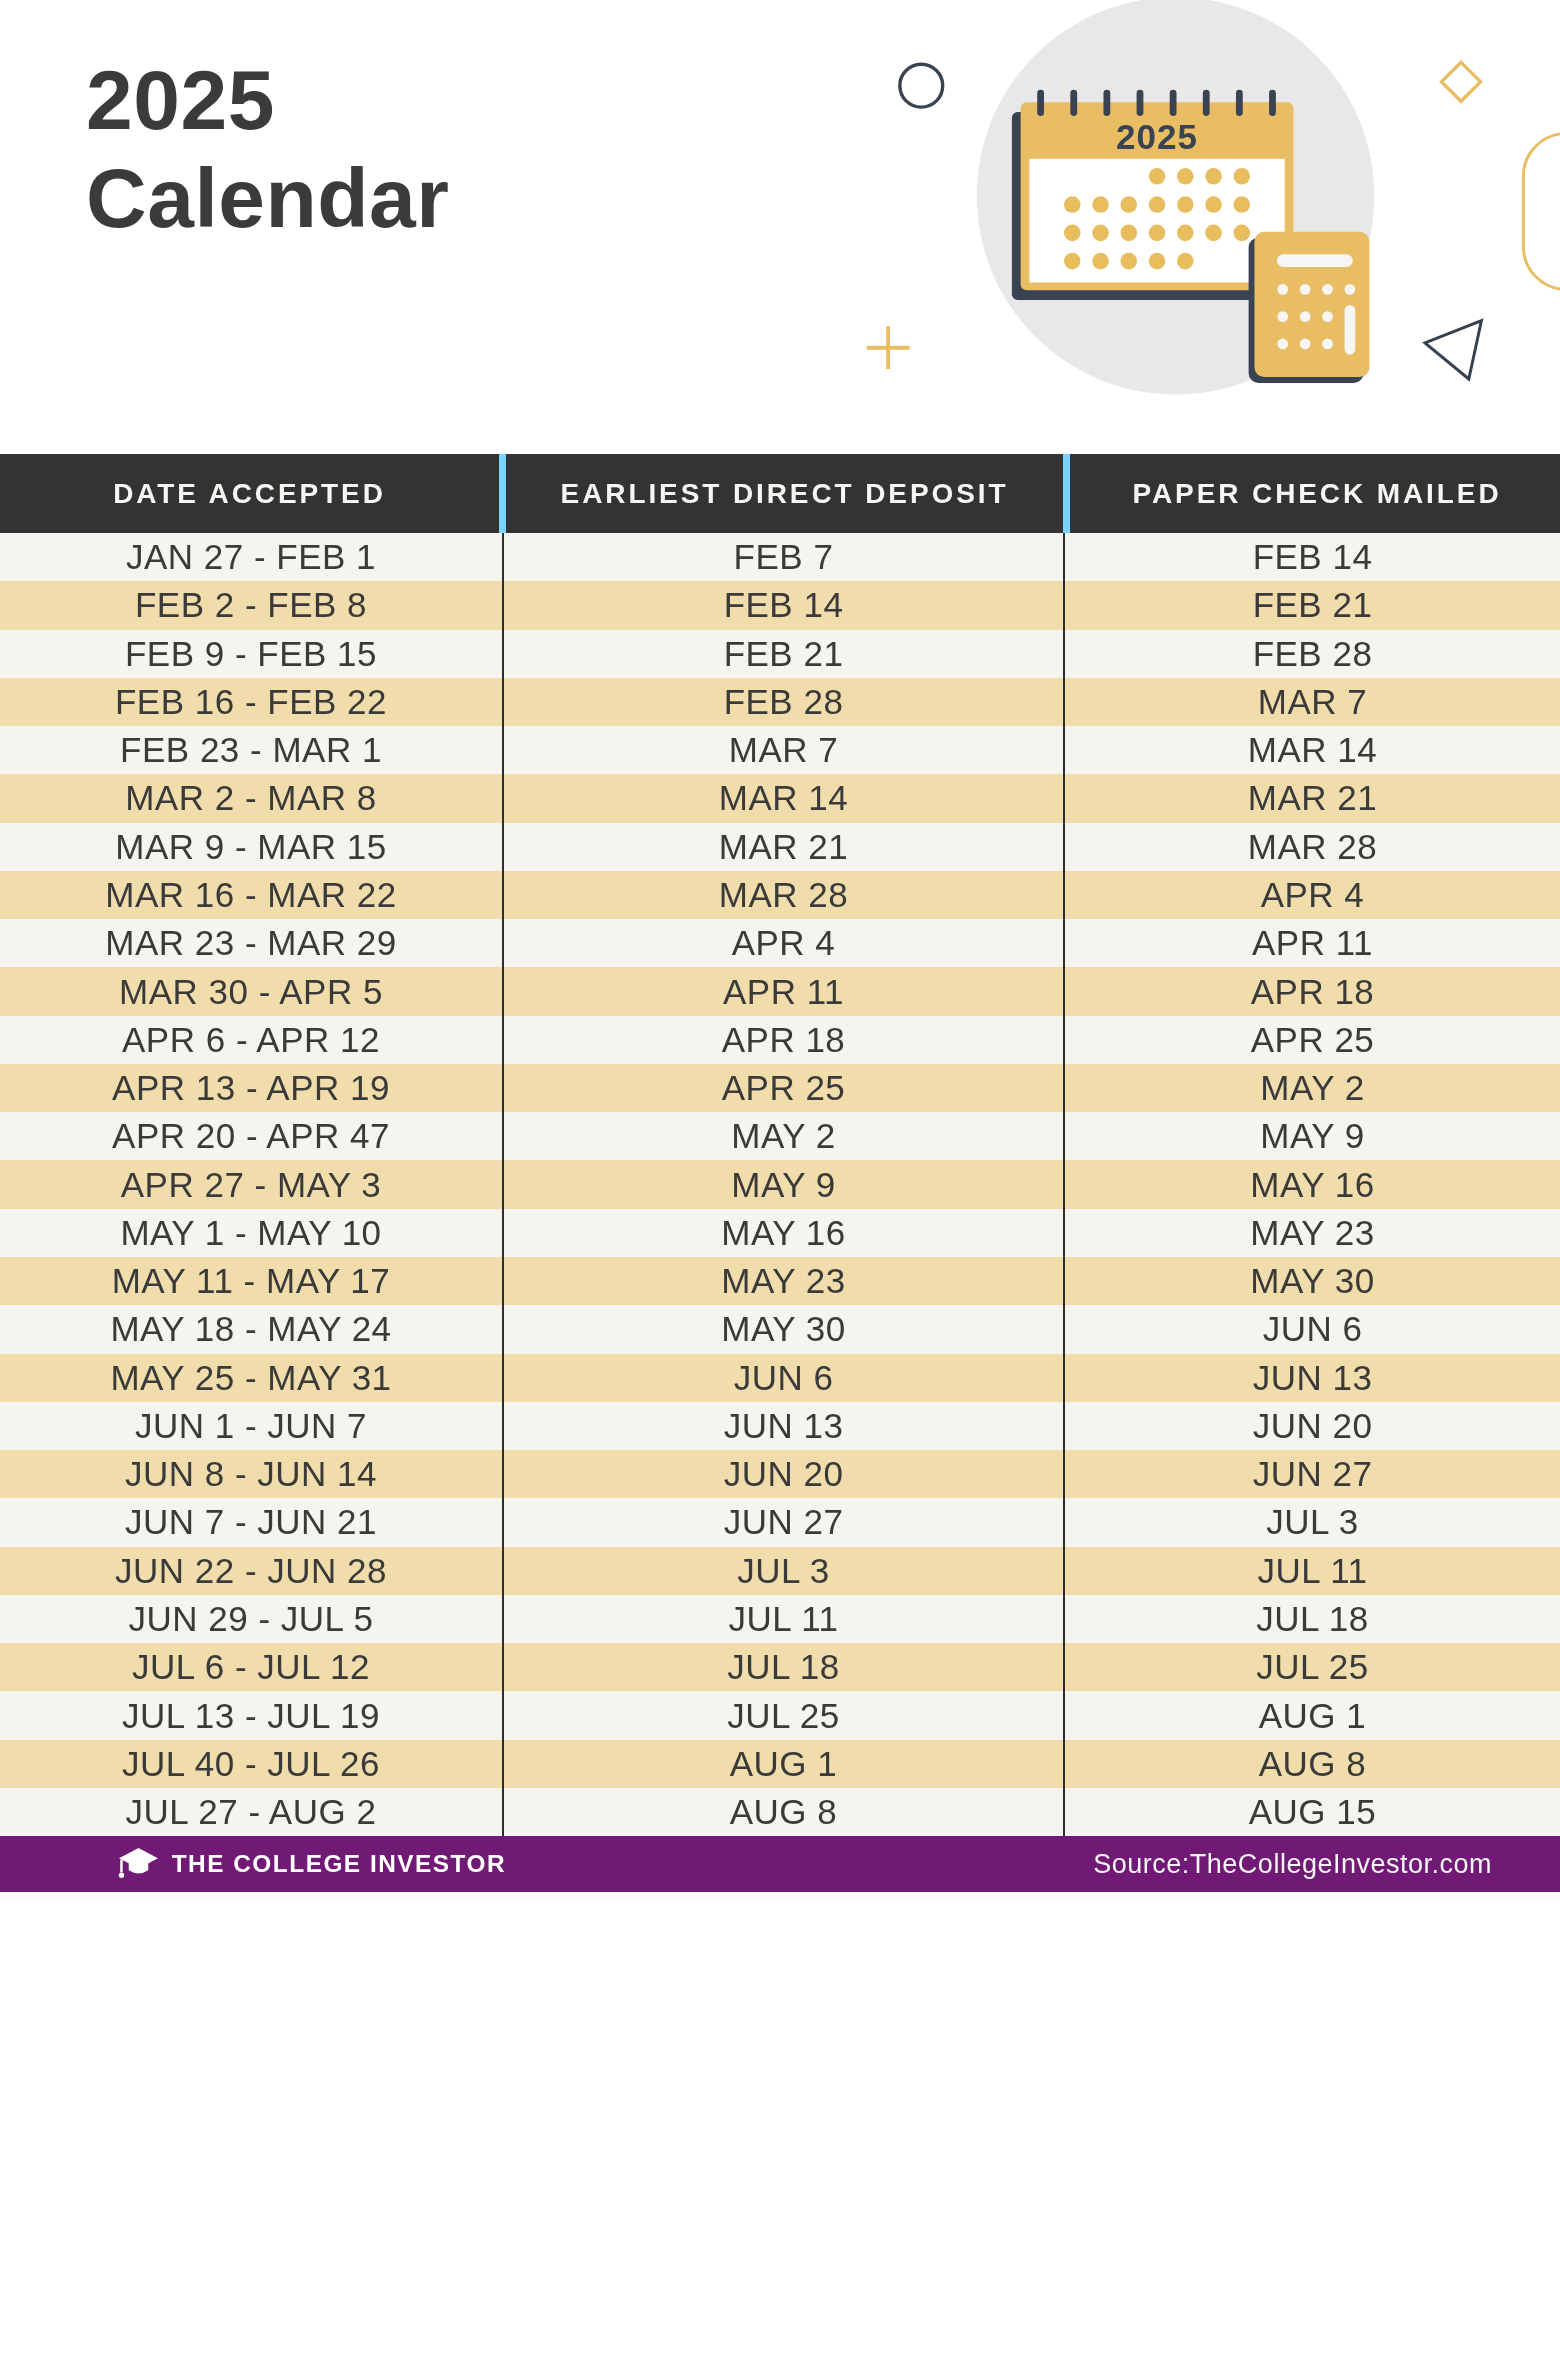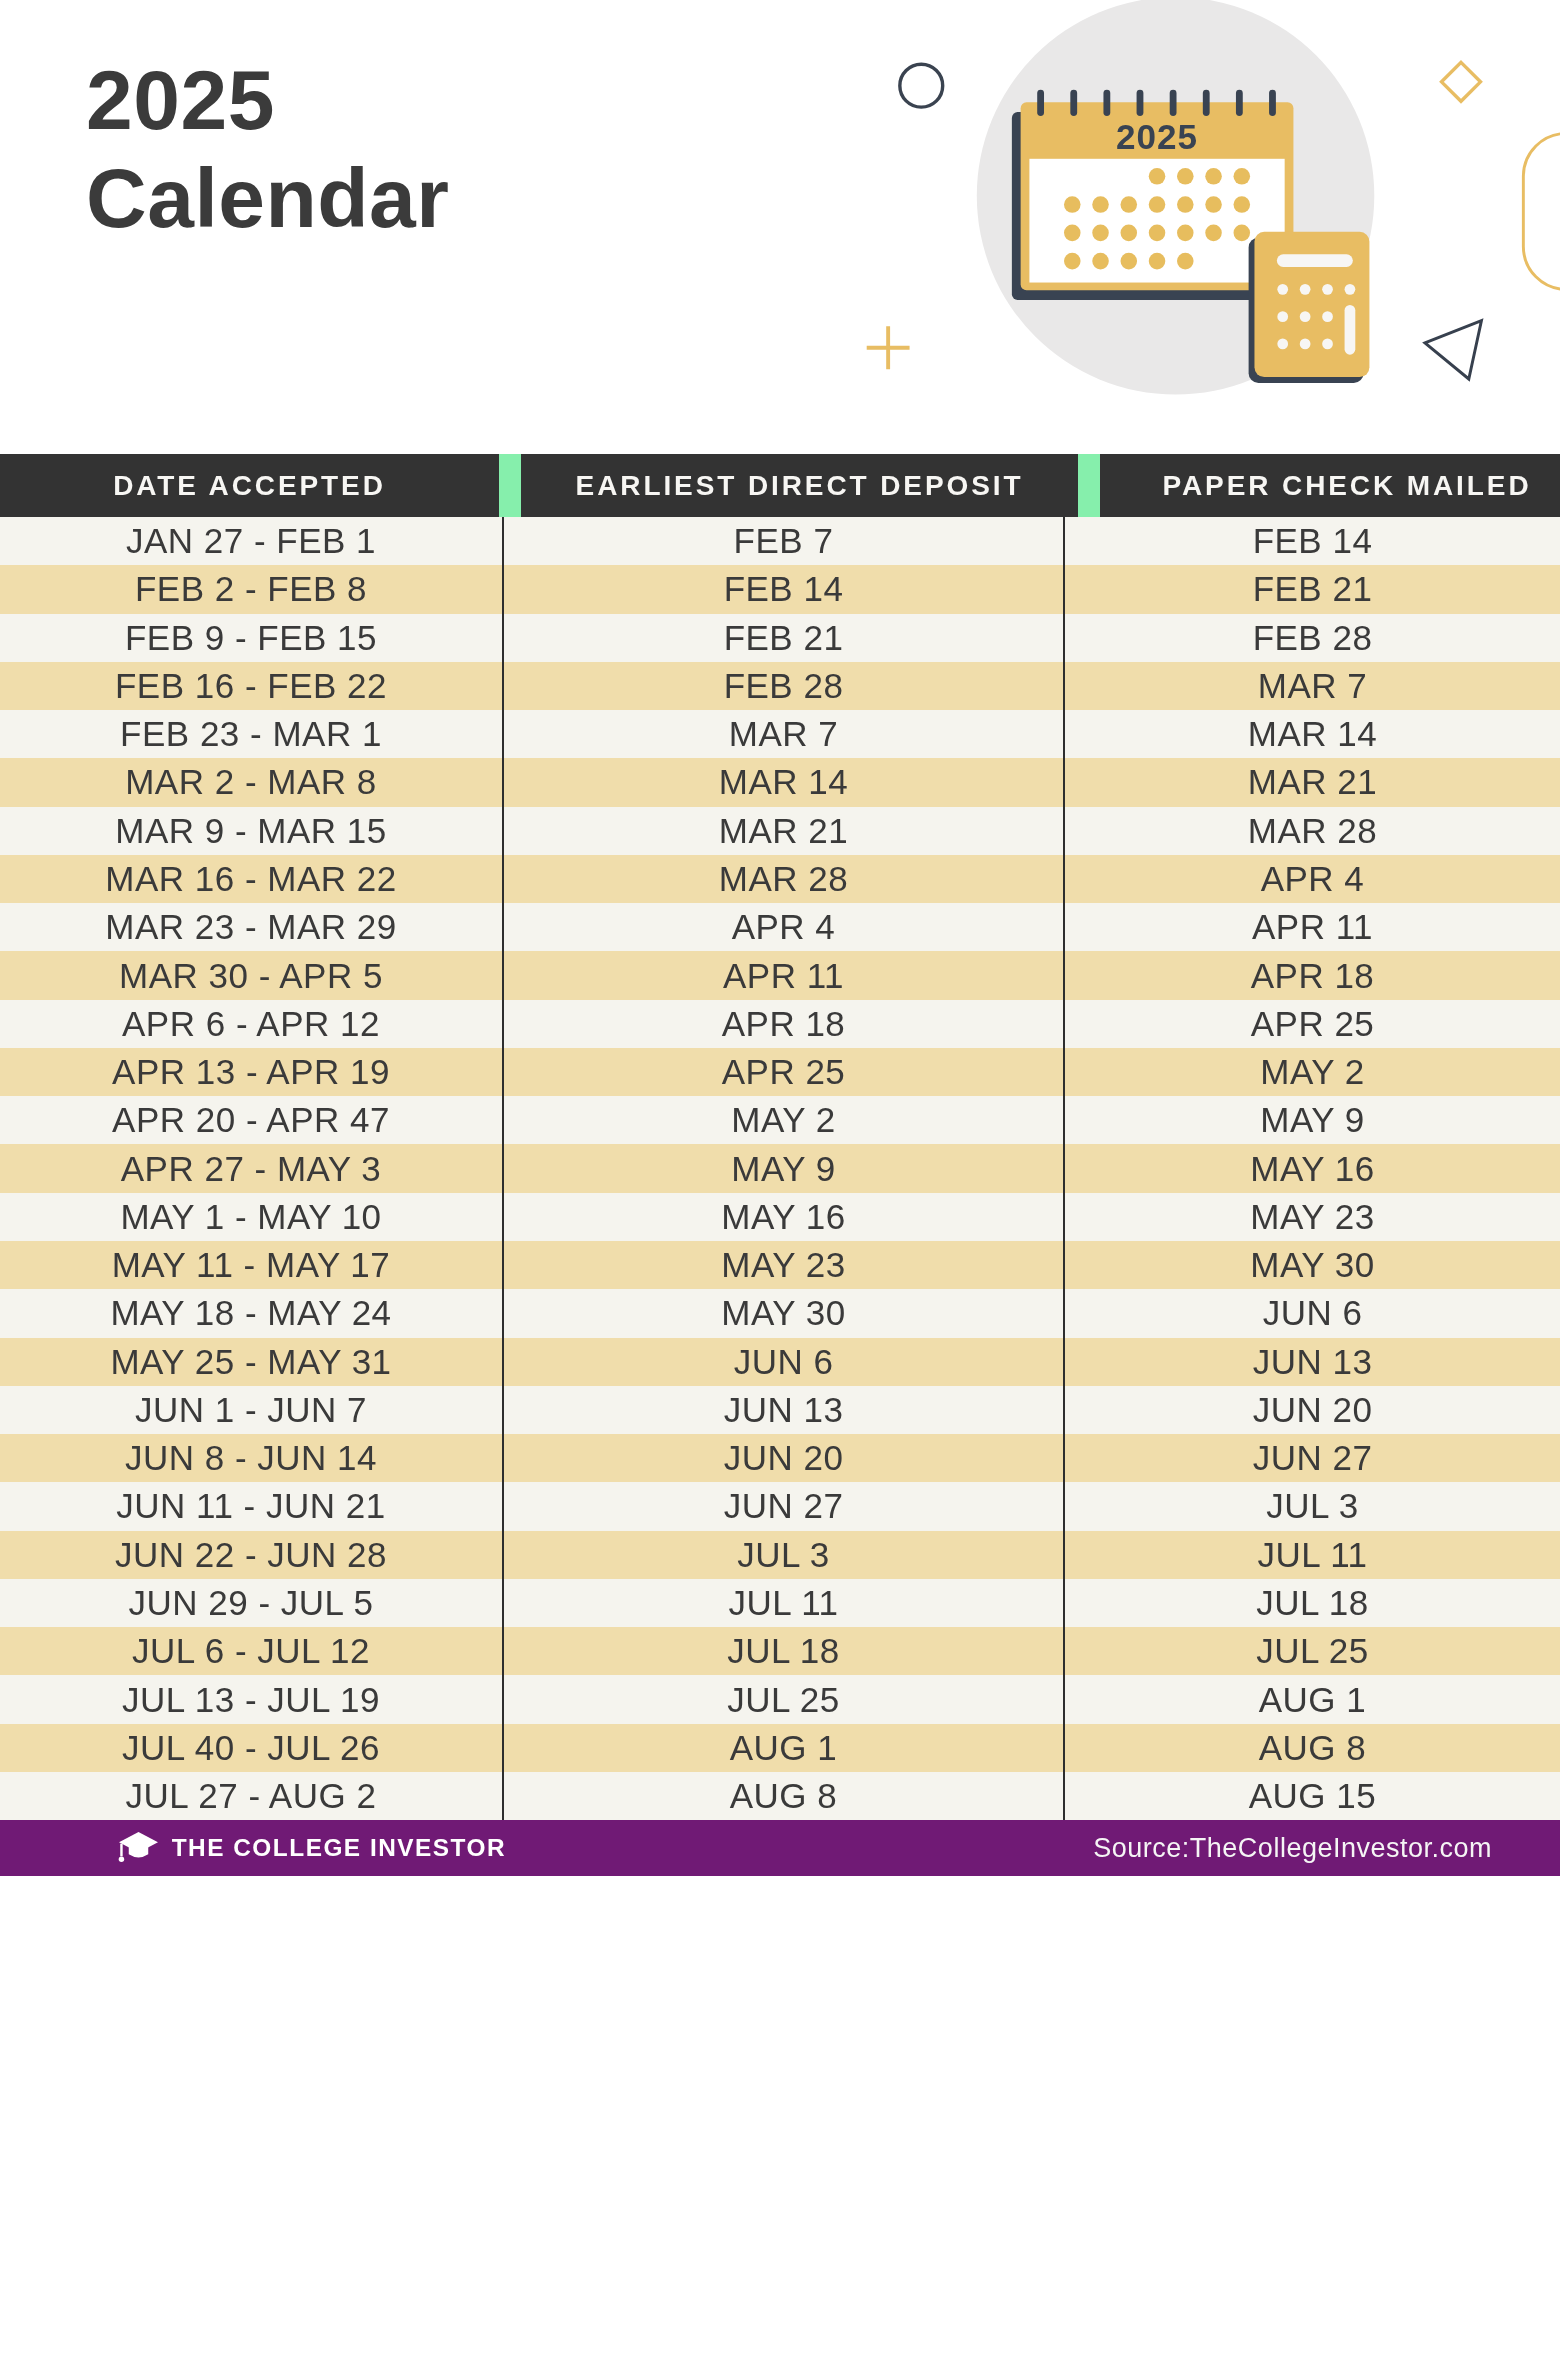--- a/index.html
+++ b/index.html
@@ -23,23 +23,23 @@
     color: #3b3b3b;
     letter-spacing: 0.5px;
     white-space: nowrap;
   }
   .decor-svg { position: absolute; left: 0; top: 0; }
 
   
   .table-header {
     display: grid;
     grid-template-columns: 499px 557px 494px;
-    column-gap: 22px;
-    height: 63px;
-    background: #86efac;
+    column-gap: 7px;
+    height: 79px;
+    background: #7dd3fc;
   }
   .th-cell {
     background: #333333;
     color: #f7f6f3;
     display: flex;
     align-items: center;
     justify-content: center;
     font-size: 28px;
     font-weight: 700;
     letter-spacing: 2.9px;
@@ -285,21 +285,21 @@
         <div class="t-cell first">JUN 1 - JUN 7</div>
         <div class="t-cell mid">JUN 13</div>
         <div class="t-cell last">JUN 20</div>
       </div>
       <div class="t-row">
         <div class="t-cell first">JUN 8 - JUN 14</div>
         <div class="t-cell mid">JUN 20</div>
         <div class="t-cell last">JUN 27</div>
       </div>
       <div class="t-row">
-        <div class="t-cell first">JUN 11 - JUN 21</div>
+        <div class="t-cell first">JUN 7 - JUN 21</div>
         <div class="t-cell mid">JUN 27</div>
         <div class="t-cell last">JUL 3</div>
       </div>
       <div class="t-row">
         <div class="t-cell first">JUN 22 - JUN 28</div>
         <div class="t-cell mid">JUL 3</div>
         <div class="t-cell last">JUL 11</div>
       </div>
       <div class="t-row">
         <div class="t-cell first">JUN 29 - JUL 5</div>

